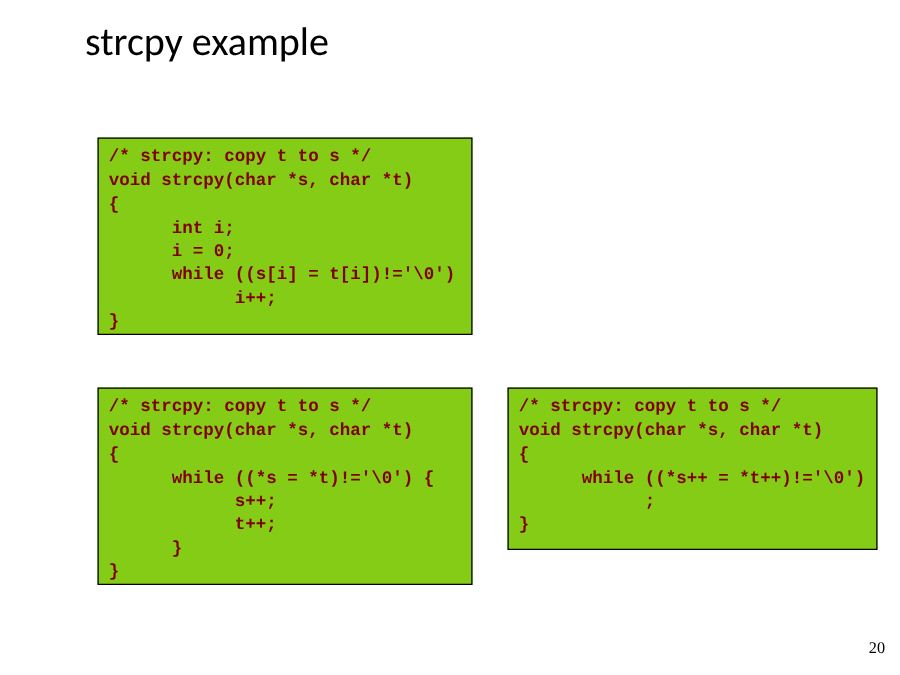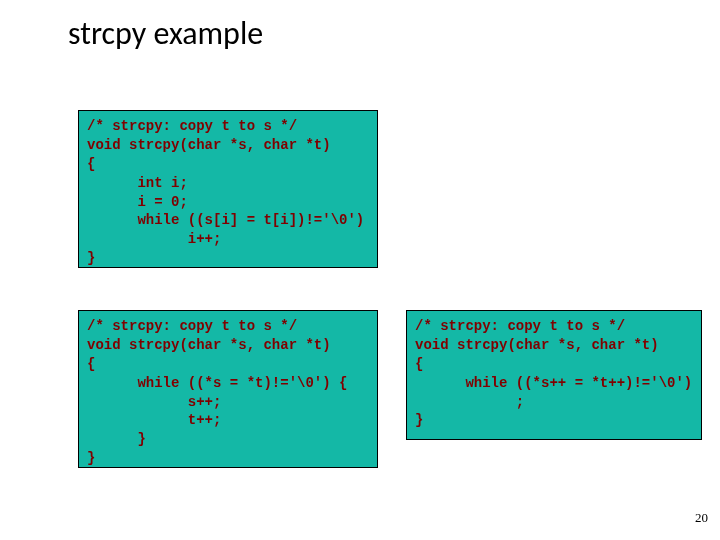--- a/index.html
+++ b/index.html
@@ -22,21 +22,21 @@
   .title {
     position: absolute;
     top: 14px;
     left: 52px;
     font-size: 32px;
     font-weight: 400;
     color: #000;
   }
   .codebox {
     position: absolute;
-    background: #14b8a6;
+    background: #84cc16;
     border: 1px solid #000;
     box-sizing: border-box;
     padding: 6px 8px 6px 8px;
     font-family: "Courier New", Courier, monospace;
     font-size: 14px;
     color: #800000;
     font-weight: bold;
     white-space: pre;
     line-height: 1.35;
   }

